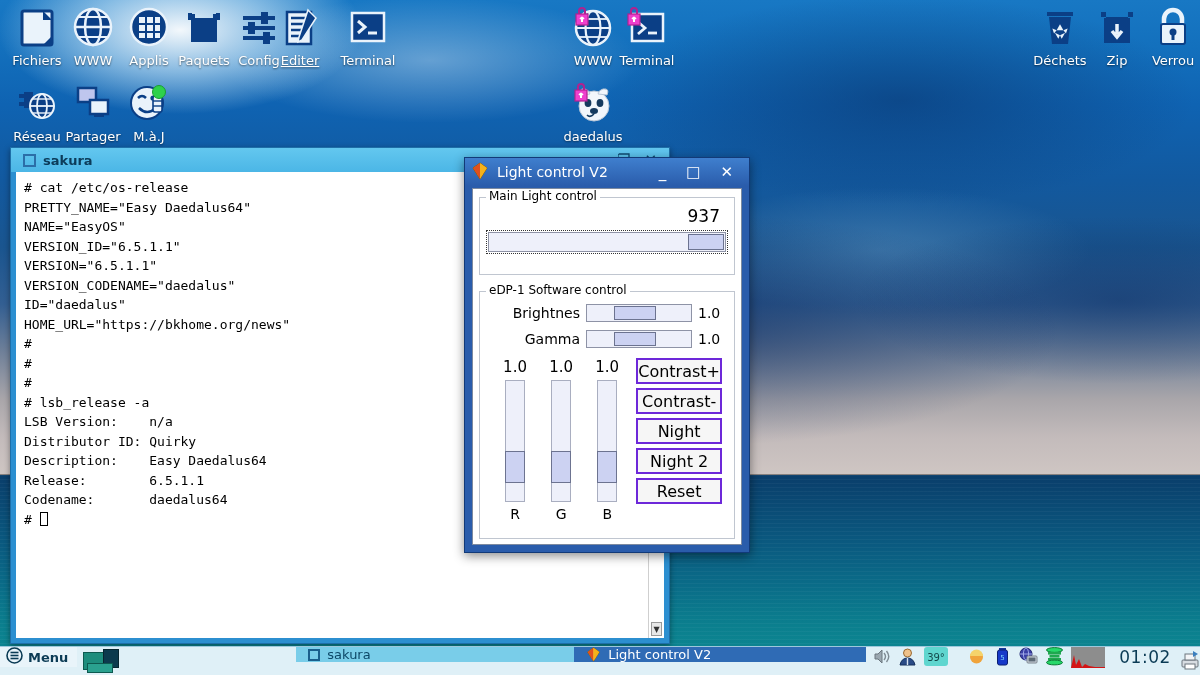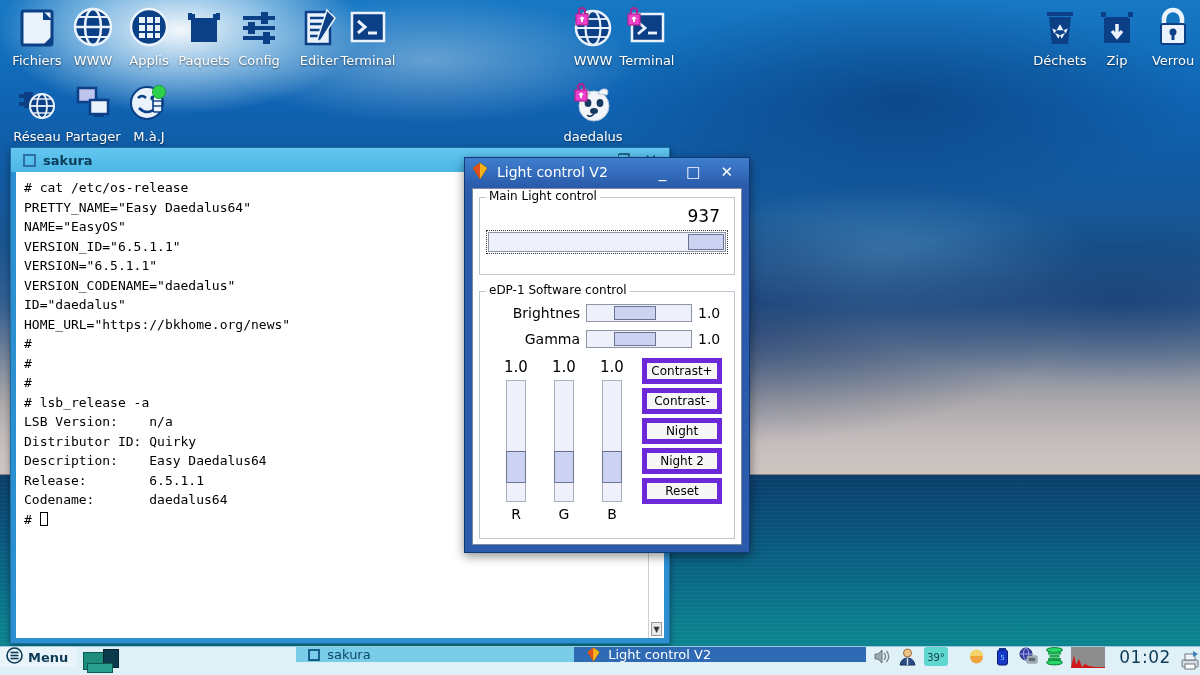--- a/index.html
+++ b/index.html
@@ -193,22 +193,22 @@
     position:relative; width:20px; height:122px; margin:0 auto;
     background:#eef0fa; border:1px solid #a9aec0;
   }
   .vslider .vknob {
     position:absolute; left:-1px; width:20px; height:32px;
     background:#ccd2f2; border:1px solid #6c7390;
   }
   .vcol .vlbl { font-size:14px; color:#000; margin-top:4px; }
   .btncol { flex:1 1 auto; display:flex; flex-direction:column; gap:4px; padding-left:6px; }
   .lcbtn {
-    height:26px; background:#f6f6f6; border:5px solid #6d28d9;
-    font-size:12px; color:#000; cursor:pointer;
+    height:26px; background:#f6f6f6; border:2px solid #6d28d9;
+    font-size:16px; color:#000; cursor:pointer;
     font-family:"DejaVu Sans", sans-serif;
   }
 
   
   #taskbar {
     position:absolute; left:0; right:0; bottom:0; height:29px;
     background:#dff0f7;
     border-top:1px solid #9dc8dc;
     display:flex; align-items:flex-start;
     font-size:13px;
@@ -319,21 +319,21 @@
           <g fill="#0b3f86">
             <rect x="24" y="6" width="7" height="12"></rect>
             <rect x="11" y="16" width="7" height="12"></rect>
             <rect x="26" y="26" width="7" height="12"></rect>
           </g>
         </svg>
     </span>
     <span class="lbl">Config</span>
   </div>
 
-  <div class="dicon" style="left:282px; top:6px;">
+  <div class="dicon" style="left:263px; top:6px;text-decoration:underline;">
     <span class="glyph">
       <svg width="44" height="44" viewBox="0 0 44 44">
           <rect x="9" y="6" width="24" height="32" fill="#eaf3fb" stroke="#0b3f86" stroke-width="2.5"></rect>
           <g stroke="#0b3f86" stroke-width="2.5">
             <line x1="13" y1="12" x2="27" y2="12"></line>
             <line x1="13" y1="18" x2="27" y2="18"></line>
             <line x1="13" y1="24" x2="24" y2="24"></line>
             <line x1="13" y1="30" x2="21" y2="30"></line>
           </g>
           <path d="M30 4 L38 12 L24 34 L20 36 L21 31 Z" fill="#0b3f86" stroke="#eaf3fb" stroke-width="1.5"></path>

